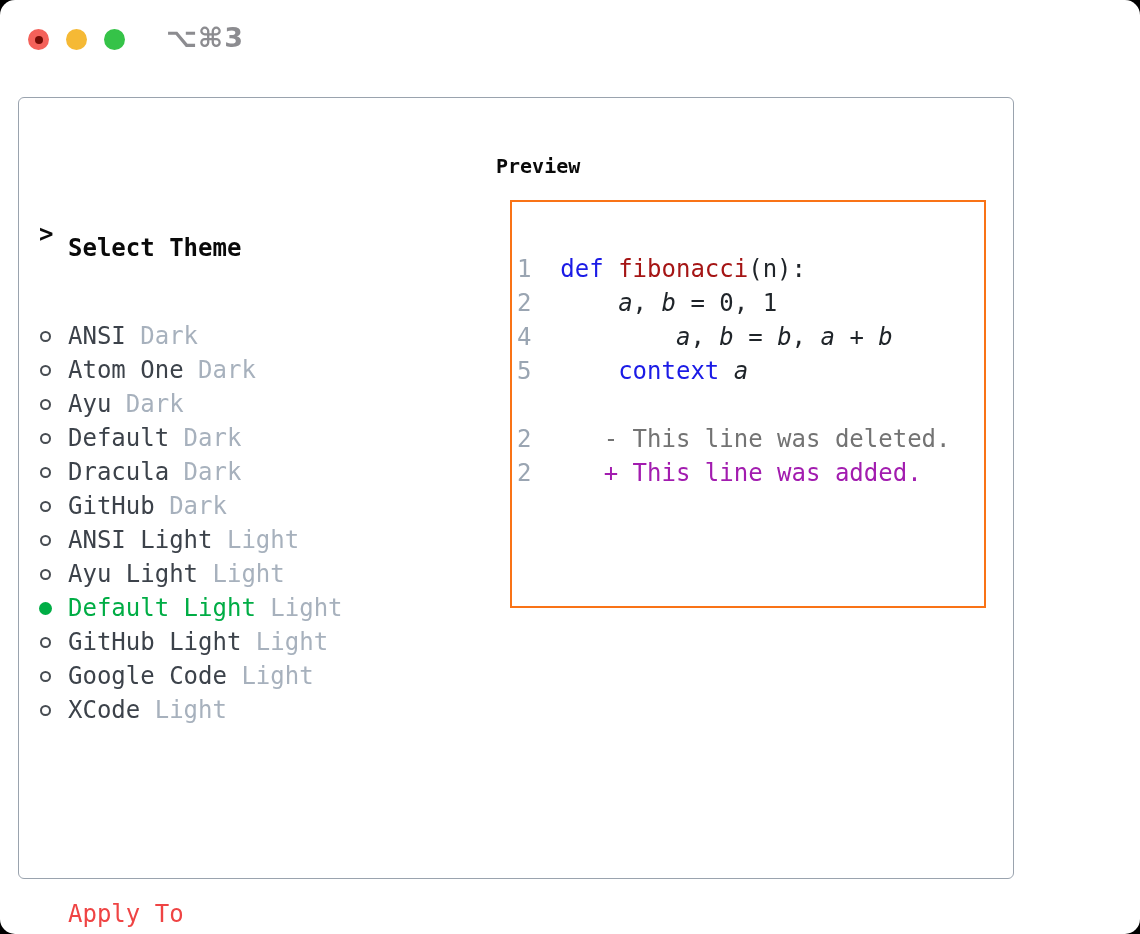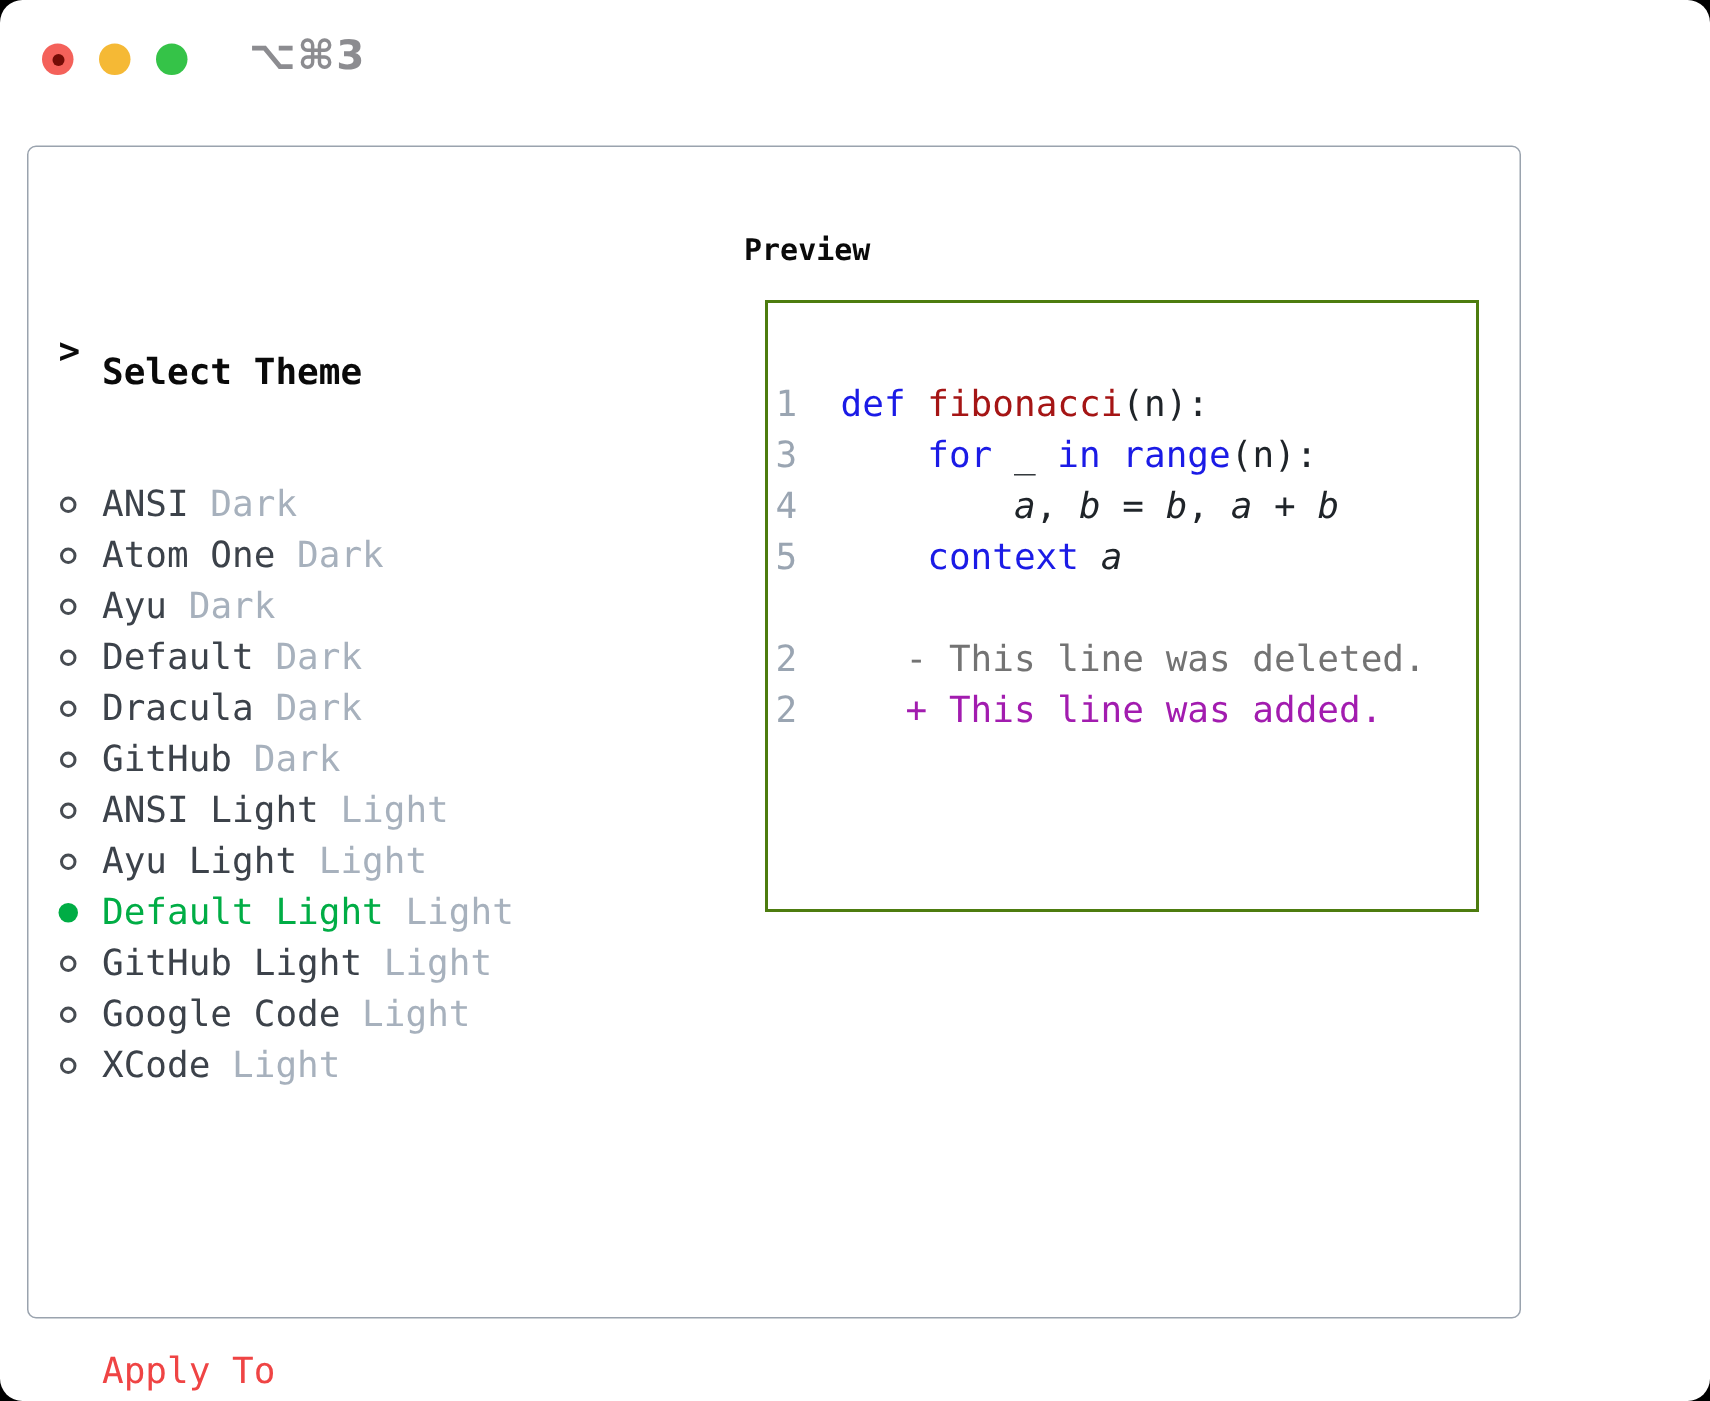--- a/index.html
+++ b/index.html
@@ -61,21 +61,21 @@
   .suffix { color:#a7b1bd; }
   .section-title { color:#ef4444; }
   
   .preview-title {
     position:absolute; left:477px; top:51px; height:34px;
     line-height:34px; font-size:20px; font-weight:700; color:#0a0a0a;
   }
   .preview-box {
     position:absolute; left:491px; top:102px;
     width:476px; height:408px;
-    border:2px solid #4d7c0f; box-sizing:border-box;
+    border:2px solid #f97316; box-sizing:border-box;
     padding:50px 0 0 5px; overflow:hidden; background:#fff;
   }
   .pline { height:34px; line-height:34px; font-size:24px; white-space:pre; }
   .sg-ln  { color:#9aa5b2; }
   .sg-kw  { color:#1b1be6; }
   .sg-fn  { color:#a51515; }
   .sg-txt { color:#1f2429; }
   .sg-var { color:#1f2429; font-style:italic; }
   .sg-ctx { color:#8f98a2; }
   .sg-del { color:#737373; }
@@ -105,21 +105,21 @@
         <span class="mkcell"></span><span class="section-title">Apply To</span>
       </div>
       
       
       
     </div>
 
     <div class="preview-title">Preview</div>
     <div class="preview-box" id="preview-box">
         <div class="pline"><span class="sg-ln">1  </span><span class="sg-kw">def</span><span class="sg-txt"> </span><span class="sg-fn">fibonacci</span><span class="sg-txt">(n):</span></div>
-        <div class="pline"><span class="sg-ln">3  </span><span class="sg-txt">    </span><span class="sg-kw">for</span><span class="sg-txt"> _ </span><span class="sg-kw">in</span><span class="sg-txt"> </span><span class="sg-kw">range</span><span class="sg-txt">(n):</span></div>
+        <div class="pline"><span class="sg-ln">2  </span><span class="sg-txt">    </span><span class="sg-var">a</span><span class="sg-txt">, </span><span class="sg-var">b</span><span class="sg-txt"> = 0, 1</span></div>
         <div class="pline"><span class="sg-ln">4  </span><span class="sg-txt">        </span><span class="sg-var">a</span><span class="sg-txt">, </span><span class="sg-var">b</span><span class="sg-txt"> = </span><span class="sg-var">b</span><span class="sg-txt">, </span><span class="sg-var">a</span><span class="sg-txt"> + </span><span class="sg-var">b</span></div>
         <div class="pline"><span class="sg-ln">5  </span><span class="sg-txt">    </span><span class="sg-kw">context</span><span class="sg-txt"> </span><span class="sg-var">a</span></div>
         <div class="pline"></div>
         <div class="pline"><span class="sg-ln">2</span><span class="sg-del">     - This line was deleted.</span></div>
         <div class="pline"><span class="sg-ln">2</span><span class="sg-add">     + This line was added.</span></div>
       </div>
 
   </div>
 </div>
 

